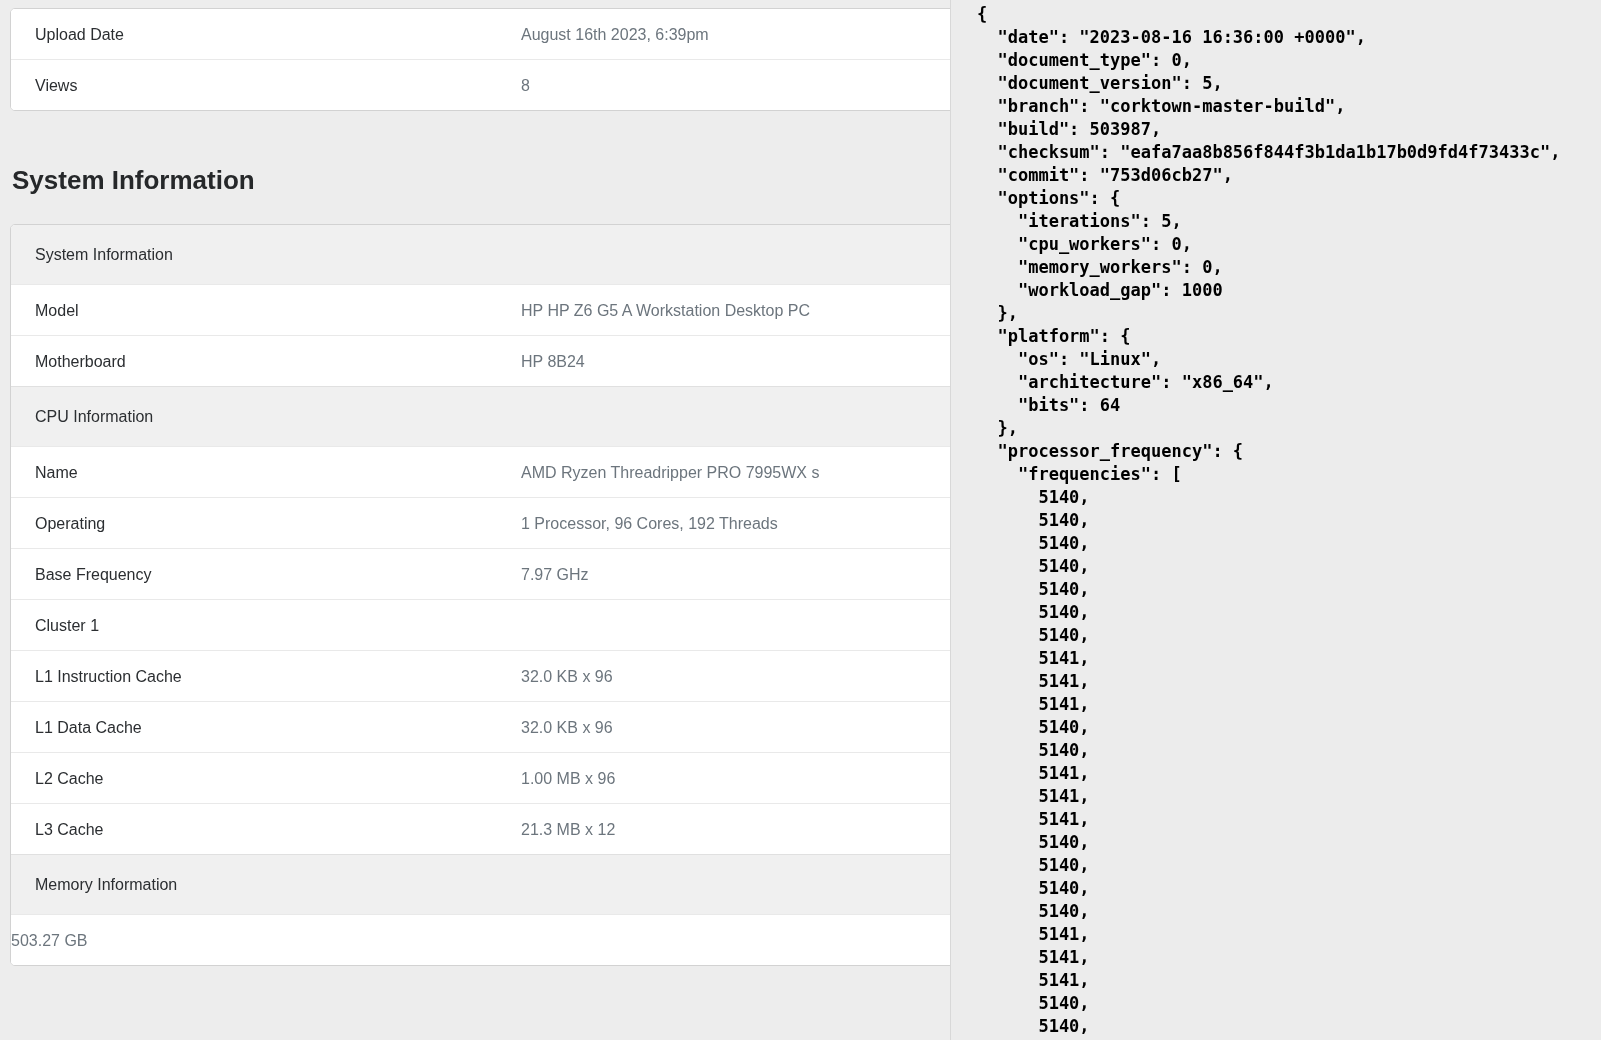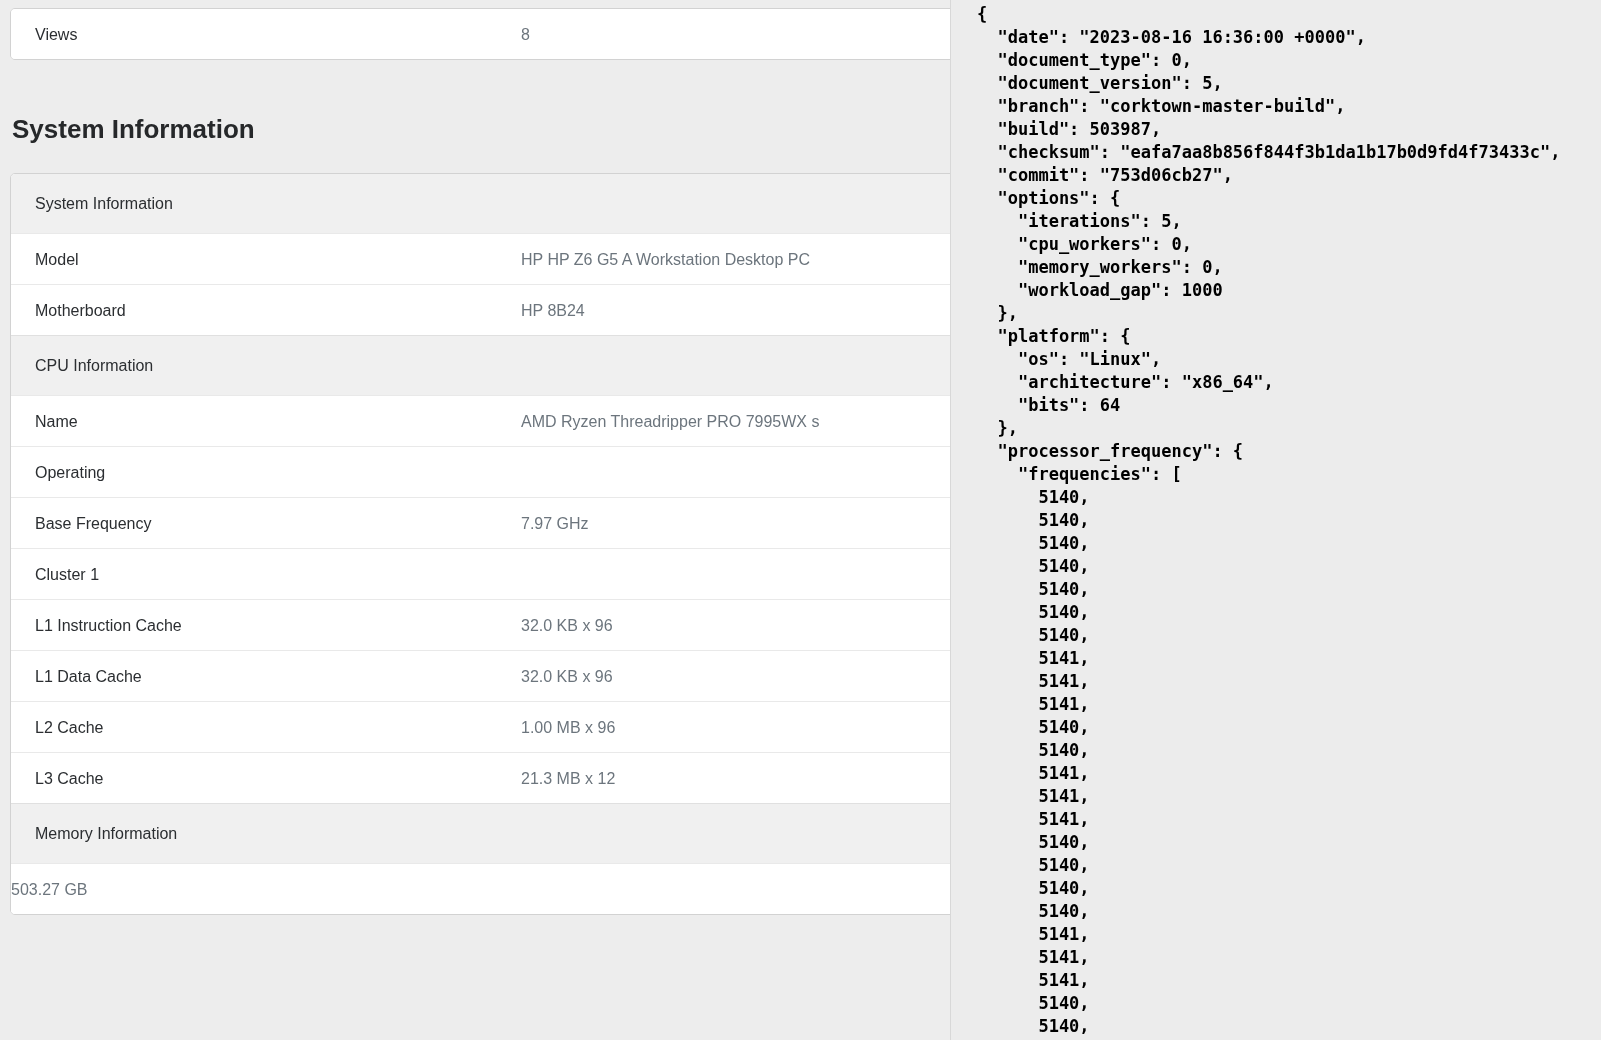--- a/index.html
+++ b/index.html
@@ -91,20 +91,24 @@
     white-space: pre;
   }
 </style>
 </head>
 <body>
 
 <div class="left-area">
 
   <div class="card">
     <div class="trow">
+      <div class="cell-label">Upload Date</div>
+      <div class="cell-value">August 16th 2023, 6:39pm</div>
+    </div>
+    <div class="trow">
       <div class="cell-label">Views</div>
       <div class="cell-value">8</div>
     </div>
   </div>
 
   <h1 class="page-title">System Information</h1>
 
   <div class="card">
 
     <div class="section-header">System Information</div>
@@ -117,20 +121,21 @@
       <div class="cell-value">HP 8B24</div>
     </div>
 
     <div class="section-header">CPU Information</div>
     <div class="trow">
       <div class="cell-label">Name</div>
       <div class="cell-value">AMD Ryzen Threadripper PRO 7995WX s</div>
     </div>
     <div class="trow">
       <div class="cell-label">Operating</div>
+      <div class="cell-value">1 Processor, 96 Cores, 192 Threads</div>
     </div>
     <div class="trow">
       <div class="cell-label">Base Frequency</div>
       <div class="cell-value">7.97 GHz</div>
     </div>
     <div class="trow">
       <div class="cell-label">Cluster 1</div>
     </div>
     <div class="trow">
       <div class="cell-label">L1 Instruction Cache</div>

